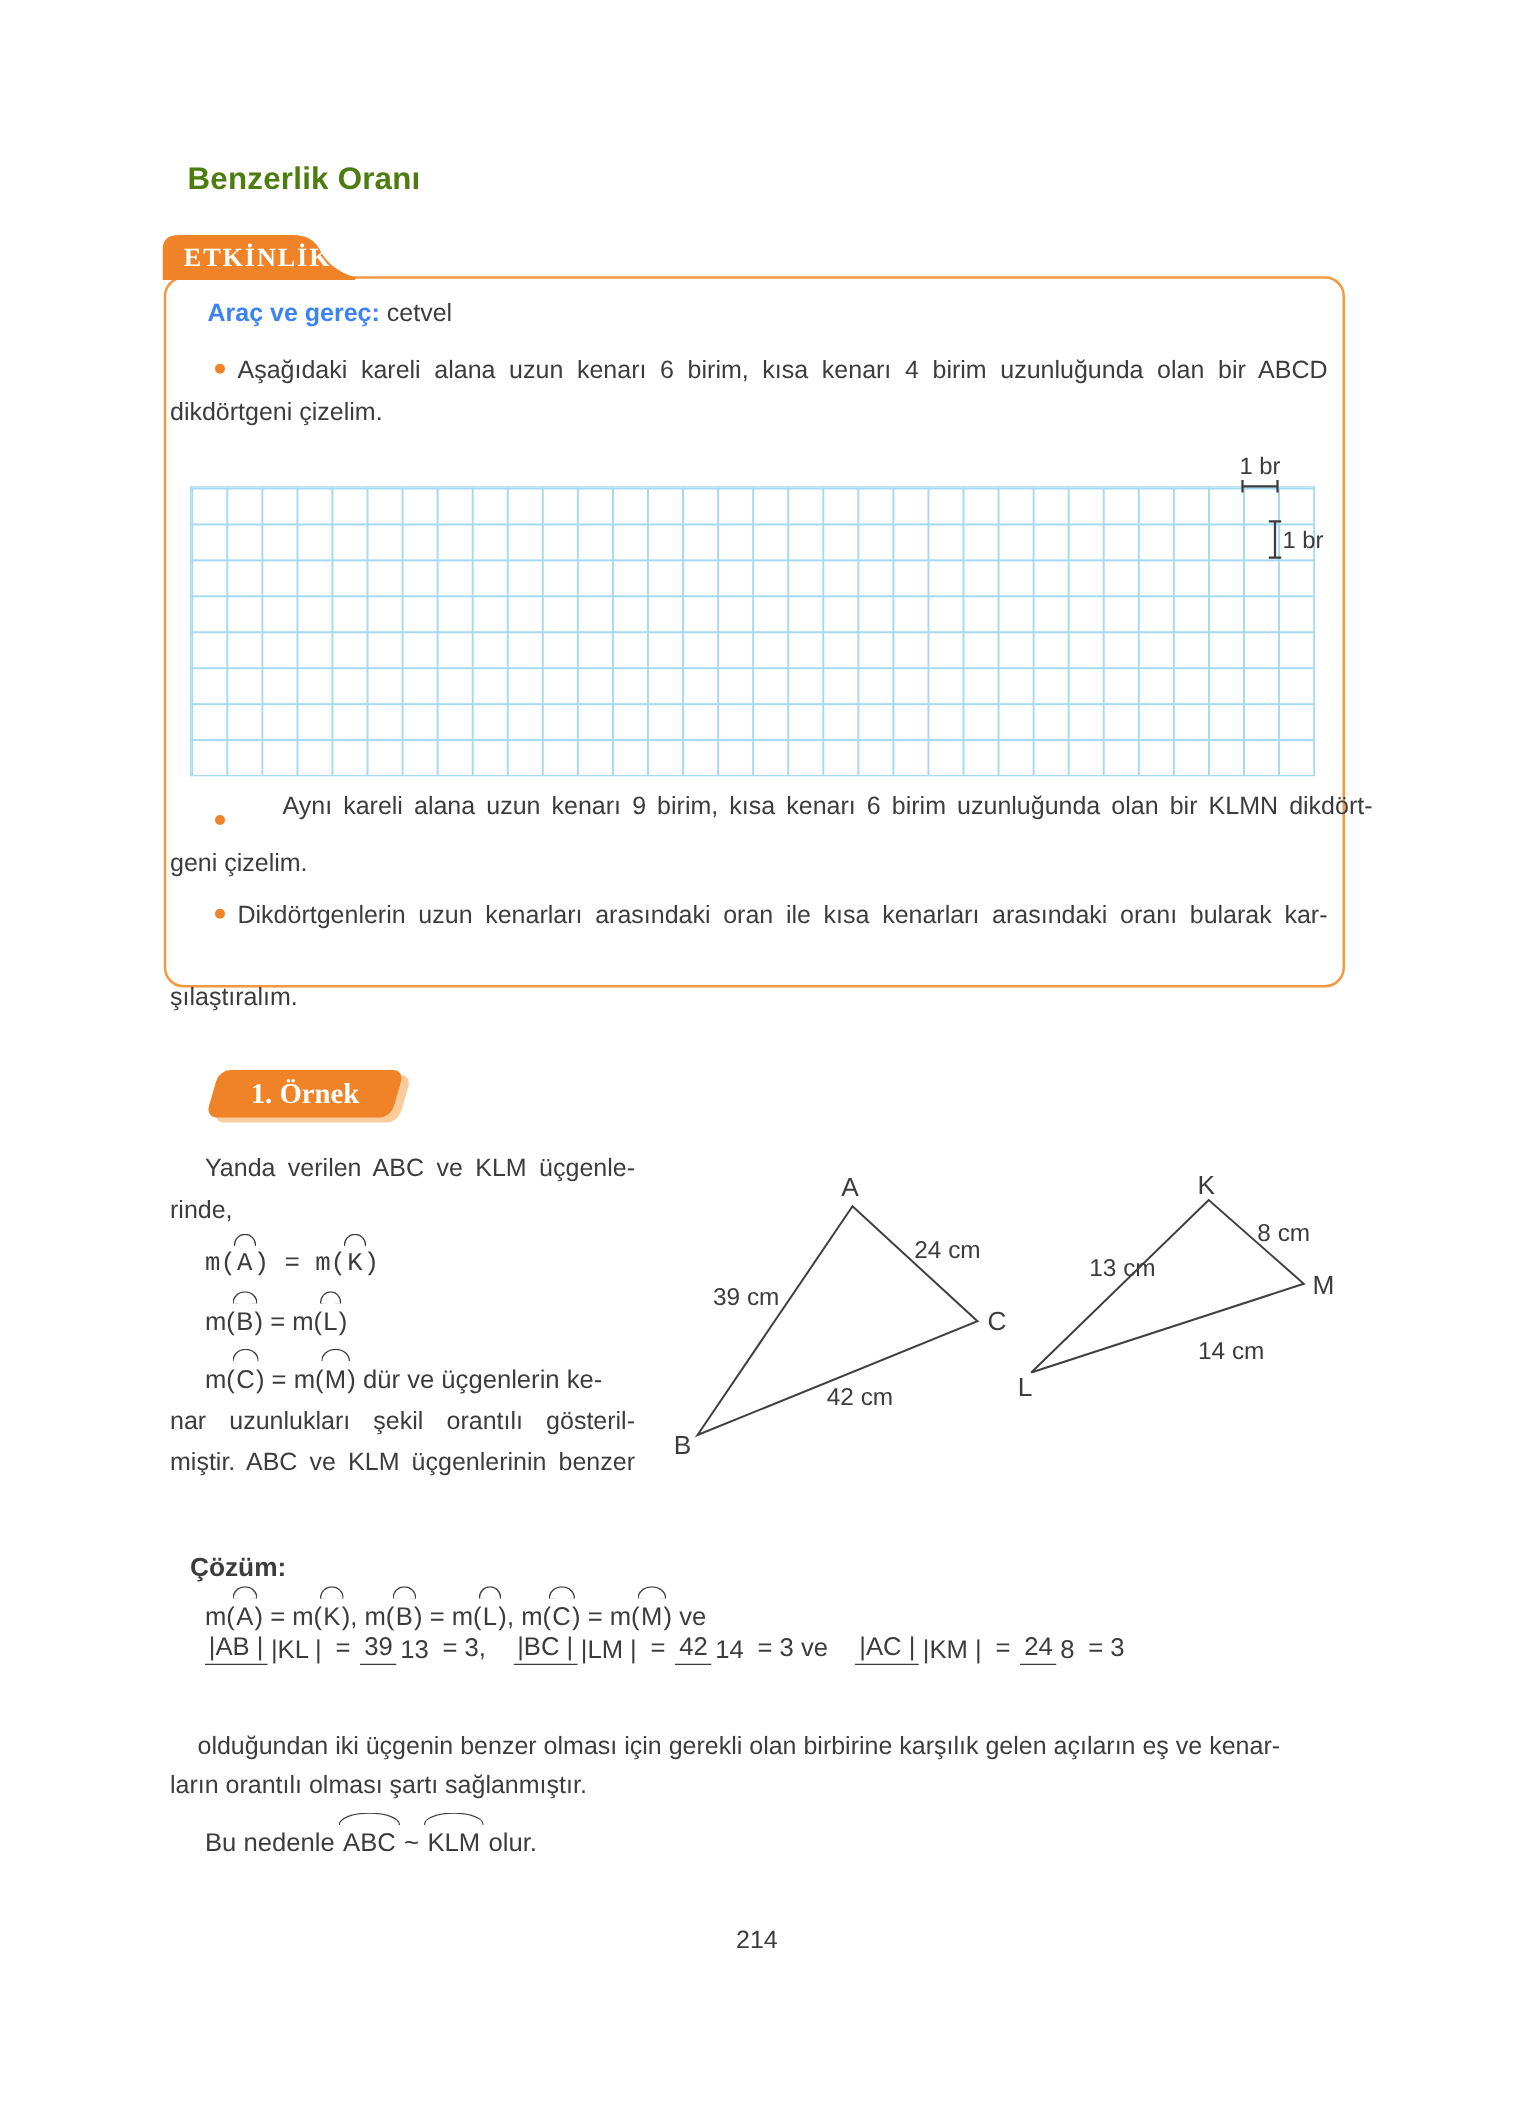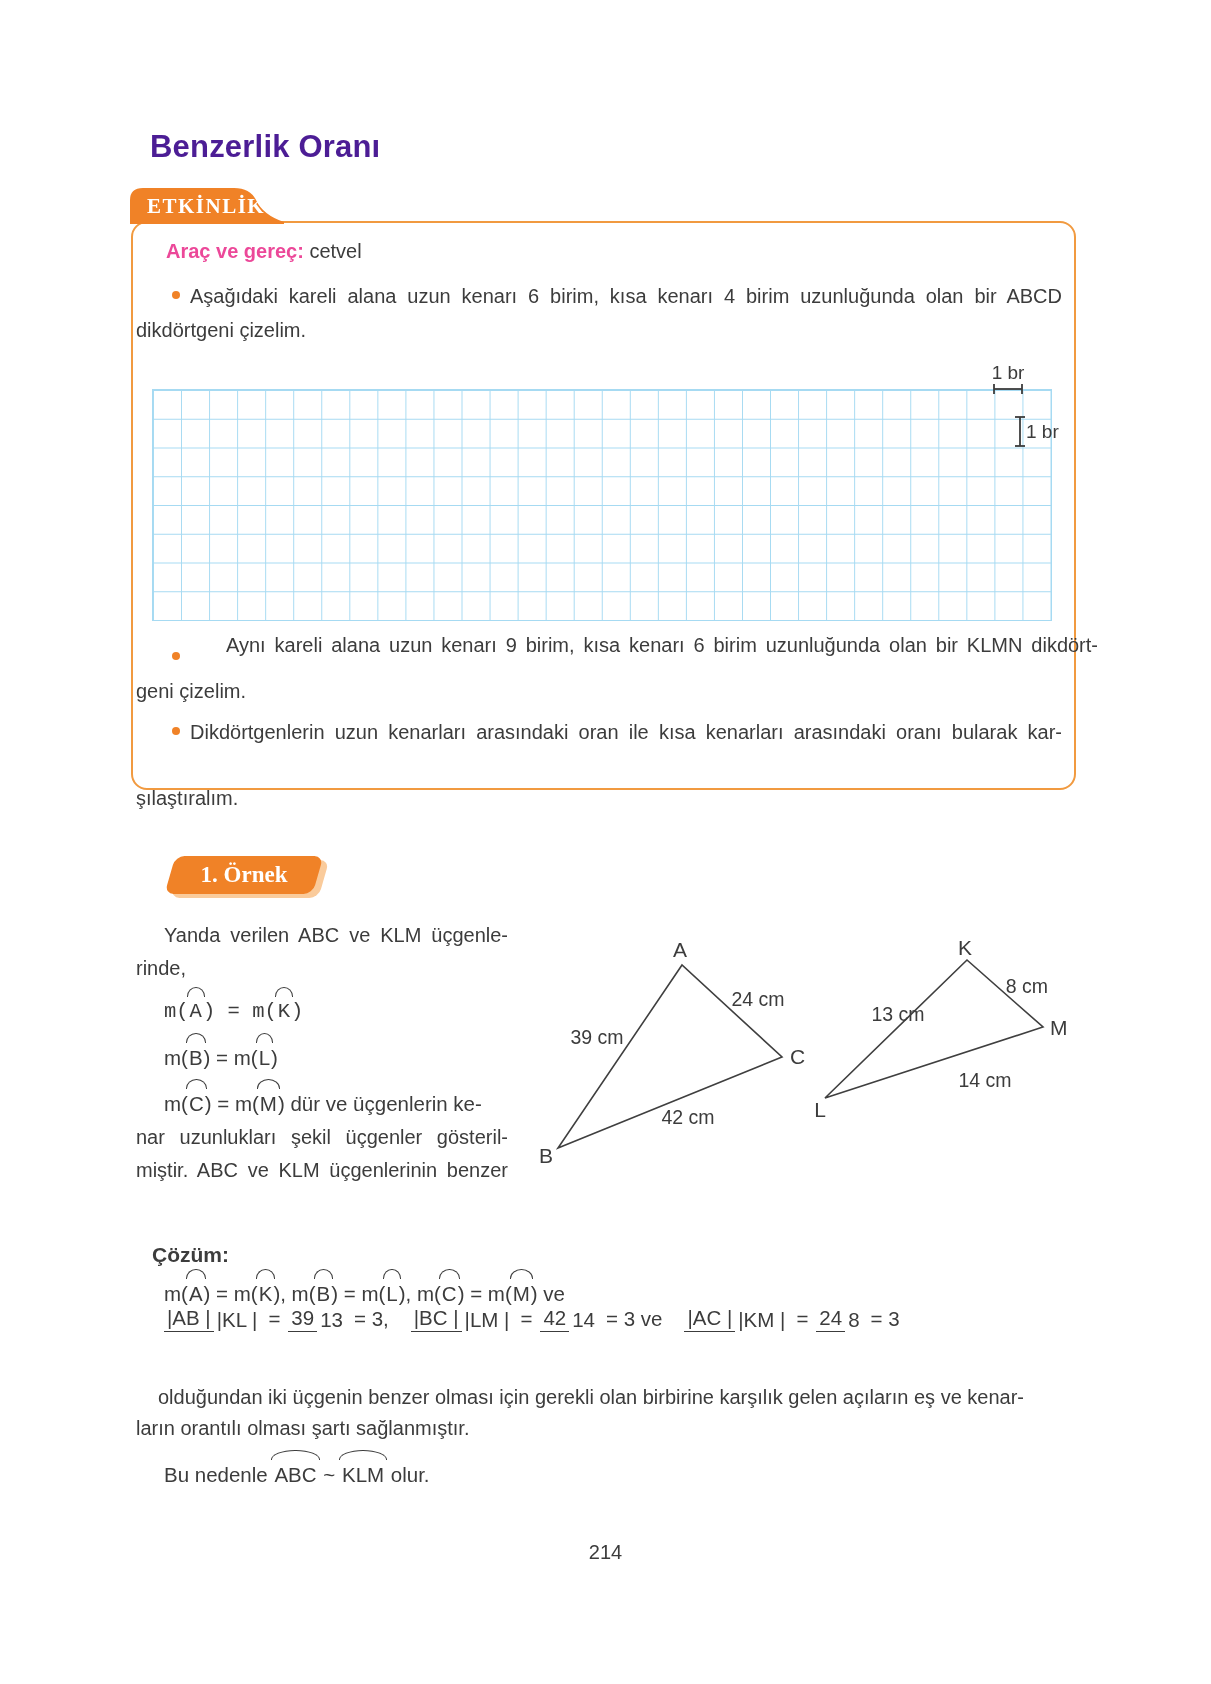--- a/index.html
+++ b/index.html
@@ -7,25 +7,25 @@
         font-family:"Liberation Sans",sans-serif;color:#3c3c3c;overflow:hidden;}
   .abs{position:absolute;}
   .line{font-size:20px;line-height:26px;height:26px;white-space:nowrap;}
   .jline{white-space:normal;text-align:justify;}
   .jline::after{content:"";display:inline-block;width:100%;height:0;vertical-align:top;}
   .mathline{font-size:20.5px;line-height:36px;height:36px;white-space:nowrap;}
   .hat{position:relative;display:inline-block;padding:0 1px;}
   .hat::before{content:"";position:absolute;left:-2px;right:-2px;top:-0.33em;height:0.42em;
     border-top:1.7px solid #3c3c3c;border-left:1.7px solid #3c3c3c;border-right:1.7px solid #3c3c3c;
     border-radius:50% 50% 0 0 / 100% 100% 0 0;}
-  .title{font-size:31px;font-weight:bold;color:#4c1d95;letter-spacing:0.2px;}
+  .title{font-size:25px;font-weight:bold;color:#4d7c0f;letter-spacing:0.2px;}
   .banner-text{font-family:"Liberation Serif",serif;font-weight:bold;font-size:21px;
     color:#ffffff;letter-spacing:1.5px;}
   .box{border:2.5px solid #f19a40;border-radius:16px;}
-  .tools-label{color:#ec4899;font-weight:bold;}
+  .tools-label{color:#3b82f6;font-weight:bold;}
   .bullet{width:8px;height:8px;border-radius:50%;background:#f08227;}
   .grid-area{background-image:
       linear-gradient(to right,#a6daf2 1.2px,transparent 1.2px),
       linear-gradient(to bottom,#a6daf2 1.2px,transparent 1.2px);
     background-size:28.06px 28.75px;border:1.2px solid #a6daf2;}
   .badge{background:#f08227;border-radius:9px;transform:skewX(-16deg);
     box-shadow:7px 4px 0 0 #facb9b;}
   .badge-inner{display:block;transform:skewX(16deg);text-align:center;
     font-family:"Liberation Serif",serif;font-weight:bold;font-size:23px;color:#fff;line-height:38px;}
   .heading{font-size:21px;font-weight:bold;}
@@ -84,21 +84,21 @@
 
   <div class="abs badge" style="left:170px;top:856px;width:148px;height:38px;">
     <span class="badge-inner">1. Örnek</span>
   </div>
 
   <div class="abs line jline" style="left:136px;top:922px;width:372px;text-indent:28px;">Yanda verilen ABC ve KLM üçgenle-</div>
   <div class="abs line" style="left:136px;top:955px;">rinde,</div>
   <div class="abs mathline" style="left:164px;top:994px;font-family:Liberation Mono, monospace;"><span>m(</span><span class="hat">A</span><span>) = m(</span><span class="hat">K</span><span>)</span></div>
   <div class="abs mathline" style="left:164px;top:1040px;"><span>m(</span><span class="hat">B</span><span>) = m(</span><span class="hat">L</span><span>)</span></div>
   <div class="abs mathline" style="left:164px;top:1086px;"><span>m(</span><span class="hat">C</span><span>) = m(</span><span class="hat">M</span><span>)  dür ve üçgenlerin ke-</span></div>
-  <div class="abs line jline" style="left:136px;top:1124px;width:372px;">nar uzunlukları şekil üçgenler gösteril-</div>
+  <div class="abs line jline" style="left:136px;top:1124px;width:372px;">nar uzunlukları şekil orantılı gösteril-</div>
   <div class="abs line jline" style="left:136px;top:1157px;width:372px;">miştir. ABC ve KLM üçgenlerinin benzer</div>
 
   <svg class="abs" style="left:480px;top:860px;" width="620" height="310" viewBox="0 0 620 310">
 
     <polygon points="202,105 78,288 302,197" fill="none" stroke="#3f3f3f" stroke-width="1.6"></polygon>
     <text x="200" y="97" font-size="21" text-anchor="middle">A</text>
     <text x="66" y="303" font-size="21" text-anchor="middle">B</text>
     <text x="310" y="204" font-size="21" text-anchor="start">C</text>
     <text x="117" y="184" font-size="19.5" text-anchor="middle">39 cm</text>
     <text x="278" y="146" font-size="19.5" text-anchor="middle">24 cm</text>

